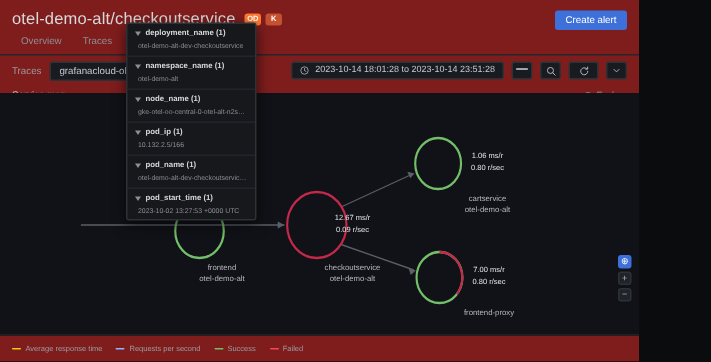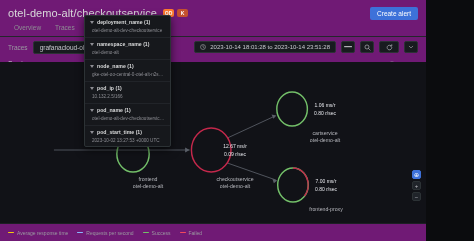--- a/index.html
+++ b/index.html
@@ -3,21 +3,21 @@
 <meta charset="utf-8">
 <style>
   * { box-sizing: border-box; margin: 0; padding: 0; }
   html, body {
     width: 474px; height: 241px;
     background: #0b0c0e;
     font-family: "Liberation Sans", sans-serif;
     color: #ccccdc;
     overflow: hidden;
   }
-  .app { position: relative; width: 426px; height: 241px; background: #701a75; }
+  .app { position: relative; width: 426px; height: 241px; background: #7f1d1d; }
 
   
   .header {
     display: flex; align-items: center;
     padding: 6px 8px 2px 8px;
     height: 22px;
   }
   .page-title {
     font-size: 11px; font-weight: 400; color: #d8d9da;
     letter-spacing: .1px; white-space: nowrap;

